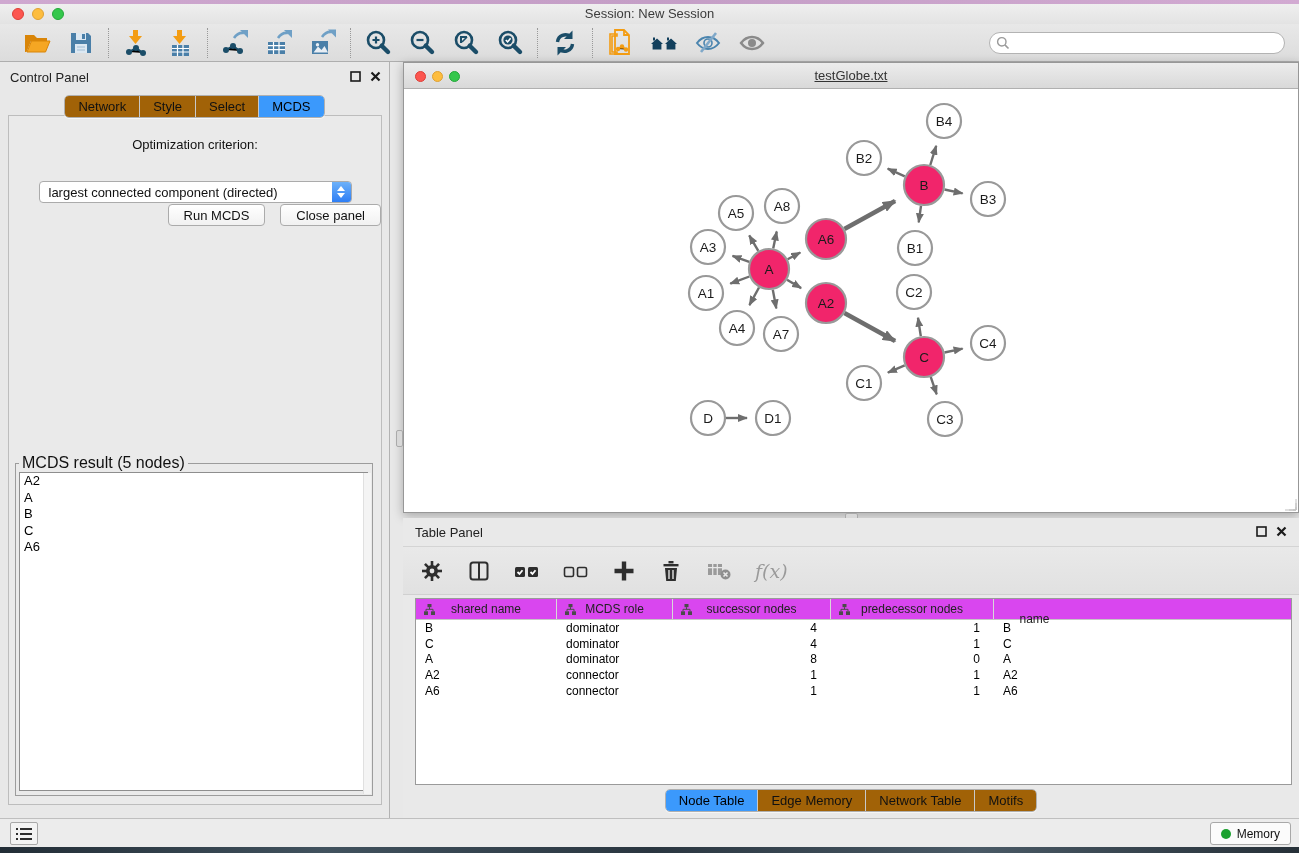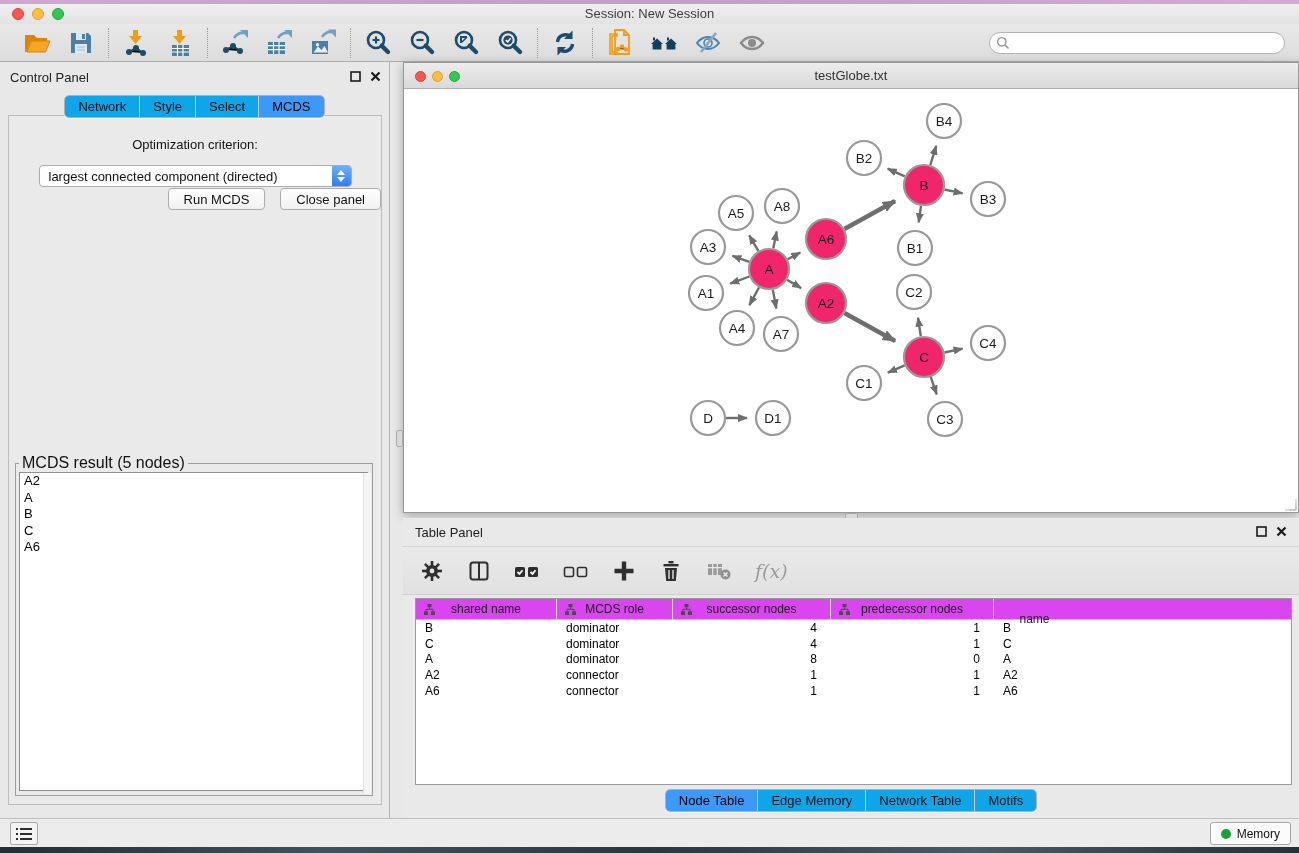--- a/index.html
+++ b/index.html
@@ -27,45 +27,45 @@
     padding:0 8px 0 24px;font-size:12px;outline:none;font-family:inherit;}
   .searchbox .mag{position:absolute;left:7px;top:4px;}
 
   
   .control-panel{position:absolute;left:0;top:62px;width:390px;height:756px;background:#e8e8e8;border-right:1px solid #b2b2b2;}
   .panel-head{position:absolute;left:10px;top:8px;font-size:13px;color:#222;}
   .panel-icons{position:absolute;top:9px;display:flex;gap:9px;}
   .control-panel .panel-icons{right:8px;}
   .inner-panel{position:absolute;left:8px;right:7px;top:53px;bottom:13px;background:#eaeaea;border:1px solid #bdbdbd;}
   .seg-group{display:inline-flex;border:1px solid #b0b0b0;border-radius:5px;overflow:hidden;background:#fff;box-shadow:0 1px 0 rgba(255,255,255,.6);}
-  .seg{padding:3px 13px;font-size:13px;background:#0ea5e9;color:#111;border-left:1px solid #c9c9c9;white-space:nowrap;}
+  .seg{padding:3px 13px;font-size:13px;background:#a16207;color:#111;border-left:1px solid #c9c9c9;white-space:nowrap;}
   .seg:first-child{border-left:none;}
   .seg.active{background:#3b99fc;color:#000000;}
   .ctl-tabs-row{position:absolute;left:0;right:0;top:33px;display:flex;justify-content:center;z-index:2;}
   .opt-label{margin-top:21px;text-align:center;font-size:13px;color:#111;}
-  .dropdown{position:relative;margin:13px auto 0;width:313px;height:22px;background:#fff;border:1px solid #ababab;border-radius:4px;}
+  .dropdown{position:relative;margin:29px auto 0;width:313px;height:22px;background:#fff;border:1px solid #ababab;border-radius:4px;}
   .dropdown .val{position:absolute;left:9px;top:0;line-height:21px;font-size:13px;color:#111;white-space:nowrap;}
   .dropdown .stepper{position:absolute;right:0;top:0;width:19px;height:20px;border-radius:0 3px 3px 0;
     background:linear-gradient(#6db1f9,#2e7ef5);display:flex;flex-direction:column;align-items:center;justify-content:center;gap:2px;}
   .stepper .up{width:0;height:0;border-left:4px solid transparent;border-right:4px solid transparent;border-bottom:5px solid #fff;}
   .stepper .down{width:0;height:0;border-left:4px solid transparent;border-right:4px solid transparent;border-top:5px solid #fff;}
   .btn-row{display:flex;justify-content:flex-end;gap:15px;margin-top:1px;}
   .push-btn{height:22px;padding:0 15px;font-size:13px;color:#111;background:linear-gradient(#fff,#f1f1f1);
     border:1px solid #ababab;border-radius:4px;display:flex;align-items:center;}
   .result-box{position:absolute;left:6px;right:8px;top:338px;bottom:8px;border:1px solid #9c9c9c;margin:0;padding:0;}
   .result-box legend{font-size:16px;color:#111;margin-left:3px;padding:0 3px;}
   .result-list{position:absolute;left:3px;right:4px;top:0px;bottom:4px;background:#fff;border:1px solid #8e8e8e;overflow:hidden;}
   .result-scroll{position:absolute;right:1px;top:1px;bottom:1px;width:8px;background:#f4f4f4;border-left:1px solid #e0e0e0;}
   .list-item{font-size:13px;line-height:16.5px;padding-left:4px;color:#000;}
 
   
   .network-window{position:absolute;left:403px;top:62px;width:896px;height:451px;background:#fff;
     border:1px solid #979797;box-shadow:0 3px 10px rgba(0,0,0,.28);}
   .nw-titlebar{position:absolute;left:0;top:0;right:0;height:26px;background:linear-gradient(#ececec,#d9d9d9);border-bottom:1px solid #b0b0b0;}
-  .nw-titlebar .title{position:absolute;left:0;right:0;top:0;height:26px;line-height:26px;text-align:center;font-size:13px;color:#333;}
+  .nw-titlebar .title{position:absolute;left:0;right:0;top:0;height:26px;line-height:26px;text-align:center;font-size:13px;color:#333;text-decoration:underline;}
   .nw-lights{position:absolute;left:11px;top:7.5px;display:flex;gap:6px;}
   .nw-lights .light{width:11px;height:11px;}
   .nw-canvas{position:absolute;left:0;top:27px;right:0;bottom:0;background:#fff;overflow:hidden;}
   .resize-grip{position:absolute;right:1px;bottom:1px;}
   .v-grip{position:absolute;left:396px;top:430px;width:7px;height:17px;background:#d8d8d8;border:1px solid #aaa;border-radius:2px;}
   .h-grip{position:absolute;left:845px;top:513px;width:13px;height:7px;background:#d8d8d8;border:1px solid #aaa;border-radius:2px;}
 
   
   .table-panel{position:absolute;left:403px;top:518px;width:896px;height:300px;background:#e9e9e9;}
   .table-panel .panel-head{left:12px;top:7px;}

